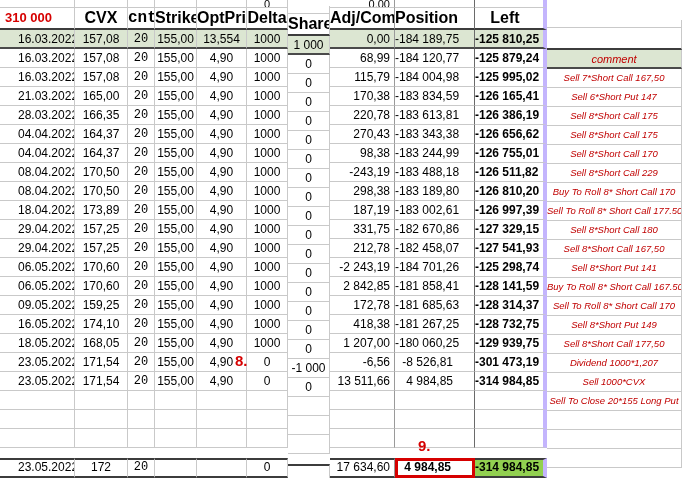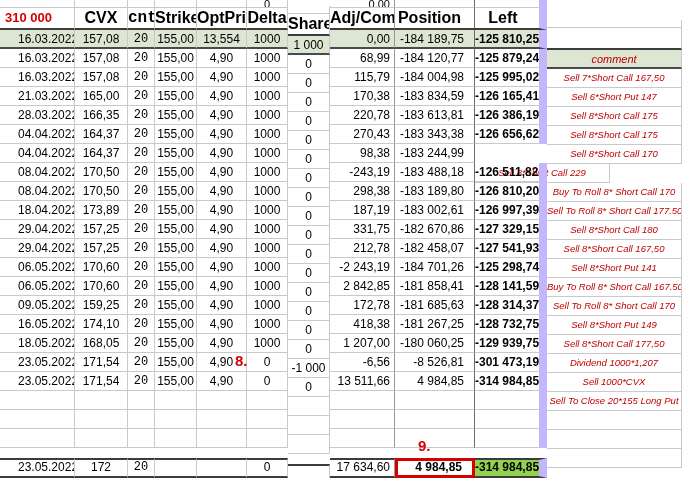--- a/index.html
+++ b/index.html
@@ -24,22 +24,22 @@
   .r-sum .c-pos{border:3px solid var(--box-red,#d00000);font-weight:bold;line-height:13px;}
   .r-sum .c-left{background:var(--summary-green,#92d050);}
   .c-date{width:75px;padding-left:18px;text-align:left;}
   .c-cvx{width:53px;text-align:center;}
   .c-cntr{width:27px;text-align:center;font-family:Liberation Mono, monospace;}
   .c-strike{width:42px;text-align:center;}
   .c-opt{width:50px;text-align:center;}
   .c-delta{width:41px;text-align:center;}
   .c-shares{width:42px;text-align:center;margin-top:6px;}
   .c-adj{width:65px;text-align:right;padding-right:4px;border-right:1px solid #9a9a9a;}
-  .c-pos{width:80px;text-align:right;padding-right:10px;border-right:1px solid #6a6a6a;}
-  .c-left{width:72px;text-align:right;padding-right:8px;font-weight:bold;border-right:8px solid #c4b5fd;}
+  .c-pos{width:80px;text-align:right;padding-right:21px;border-right:1px solid #6a6a6a;}
+  .c-left{width:72px;text-align:right;padding-right:8px;font-weight:bold;border-right:4px solid #c4b5fd;}
   .c-comment{width:135px;text-align:center;color:var(--accent-red,#c00000);font-style:italic;font-size:9.5px;margin-top:20px;}
   .ann{position:absolute;color:var(--box-red,#e00000);font-weight:bold;font-size:15px;z-index:5;font-style:normal;}
   .ann-8{left:235px;top:352px;}
   .ann-9{left:418px;top:437px;}
 </style>
 </head>
 <body>
 
 <div class="sheet">
   <div id="grid">
@@ -150,20 +150,21 @@
       <div class="row r-data">
         <div class="cell c-date">04.04.2022</div>
         <div class="cell c-cvx">164,37</div>
         <div class="cell c-cntr">20</div>
         <div class="cell c-strike">155,00</div>
         <div class="cell c-opt">4,90</div>
         <div class="cell c-delta">1000</div>
         <div class="cell c-shares">0</div>
         <div class="cell c-adj">98,38</div>
         <div class="cell c-pos">-183 244,99</div>
+        <div class="cell c-left">-126 755,01</div>
         <div class="cell c-comment">Sell 8*Short Call 229</div>
       </div>
       <div class="row r-data">
         <div class="cell c-date">08.04.2022</div>
         <div class="cell c-cvx">170,50</div>
         <div class="cell c-cntr">20</div>
         <div class="cell c-strike">155,00</div>
         <div class="cell c-opt">4,90</div>
         <div class="cell c-delta">1000</div>
         <div class="cell c-shares">0</div>

